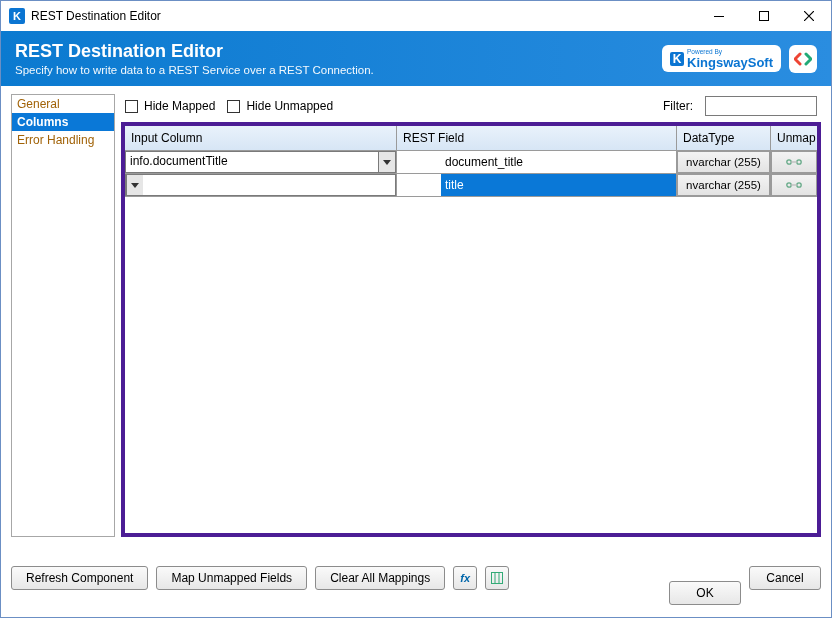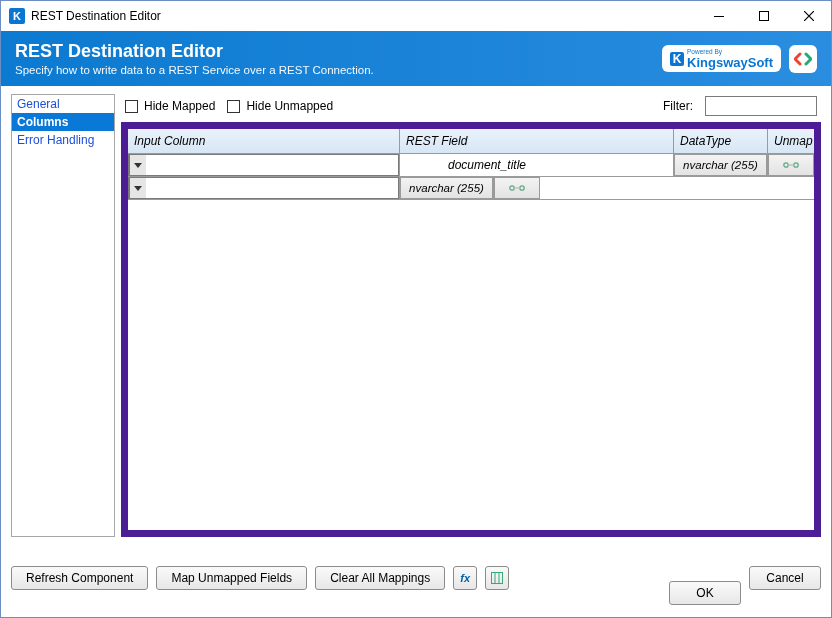--- a/index.html
+++ b/index.html
@@ -63,21 +63,21 @@
   gap: 6px;
 }
 .sidebar {
   width: 104px;
   border: 1px solid #a7a7a7;
   background: #fff;
 }
 .side-item {
   padding: 2px 5px;
   font-size: 12px;
-  color: #1d4ed8;
+  color: #a16207;
   cursor: pointer;
 }
 .side-item.selected { background: #0a78d7; color: #fff; font-weight: bold; }
 
 .right-pane {
   flex: 1;
   display: flex;
   flex-direction: column;
 }
 .toolbar {
@@ -97,22 +97,21 @@
 .toolbar .spacer { flex: 1; }
 .filter-label { color: #000; }
 .filter-input {
   width: 112px; height: 20px;
   border: 1px solid #7a7a7a;
   font-size: 12px; padding: 0 4px;
 }
 
 .grid-wrap {
   flex: 1;
-  border: 7px solid #4c1d95;
-  font-style: italic;
+  border: 4px solid #4c1d95;
 }
 .grid-header {
   display: flex;
   background: linear-gradient(#e9f2fb, #d7e6f5);
   border-bottom: 1px solid #9a9a9a;
 }
 .gh-cell {
   padding: 5px 6px;
   font-size: 12px;
   color: #000;
@@ -267,20 +266,21 @@
       <div class="grid-header">
         <div class="gh-cell col-input">Input Column</div>
         <div class="gh-cell col-rest">REST Field</div>
         <div class="gh-cell col-type">DataType</div>
         <div class="gh-cell col-unmap">Unmap</div>
       </div>
 
       <div class="grid-row">
         <div class="gd-cell gd-input">
           <div class="combo">
+            <div class="combo-text">info.documentTitle</div>
             <div class="combo-btn">
               <svg width="8" height="5" viewBox="0 0 8 5">
                   <path d="M0 0 L4 5 L8 0 Z" fill="#333"></path>
                 </svg>
             </div>
           </div>
         </div>
         <div class="gd-cell gd-rest">document_title</div>
         <div class="gd-cell gd-type">
           <div class="type-btn">nvarchar (255)</div>
@@ -299,20 +299,21 @@
       <div class="grid-row selected">
         <div class="gd-cell gd-input">
           <div class="combo">
             <div class="combo-btn">
               <svg width="8" height="5" viewBox="0 0 8 5">
                   <path d="M0 0 L4 5 L8 0 Z" fill="#333"></path>
                 </svg>
             </div>
           </div>
         </div>
+        <div class="gd-cell gd-rest">title</div>
         <div class="gd-cell gd-type">
           <div class="type-btn">nvarchar (255)</div>
         </div>
         <div class="gd-cell gd-unmap">
           <div class="unmap-btn">
             <svg width="16" height="10" viewBox="0 0 16 10">
               <circle cx="3" cy="5" r="2.2" fill="none" stroke="#6a8" stroke-width="1.3"></circle>
               <circle cx="13" cy="5" r="2.2" fill="none" stroke="#6a8" stroke-width="1.3"></circle>
               <line x1="5" y1="5" x2="11" y2="5" stroke="#bbb" stroke-width="1.3"></line>
             </svg>

